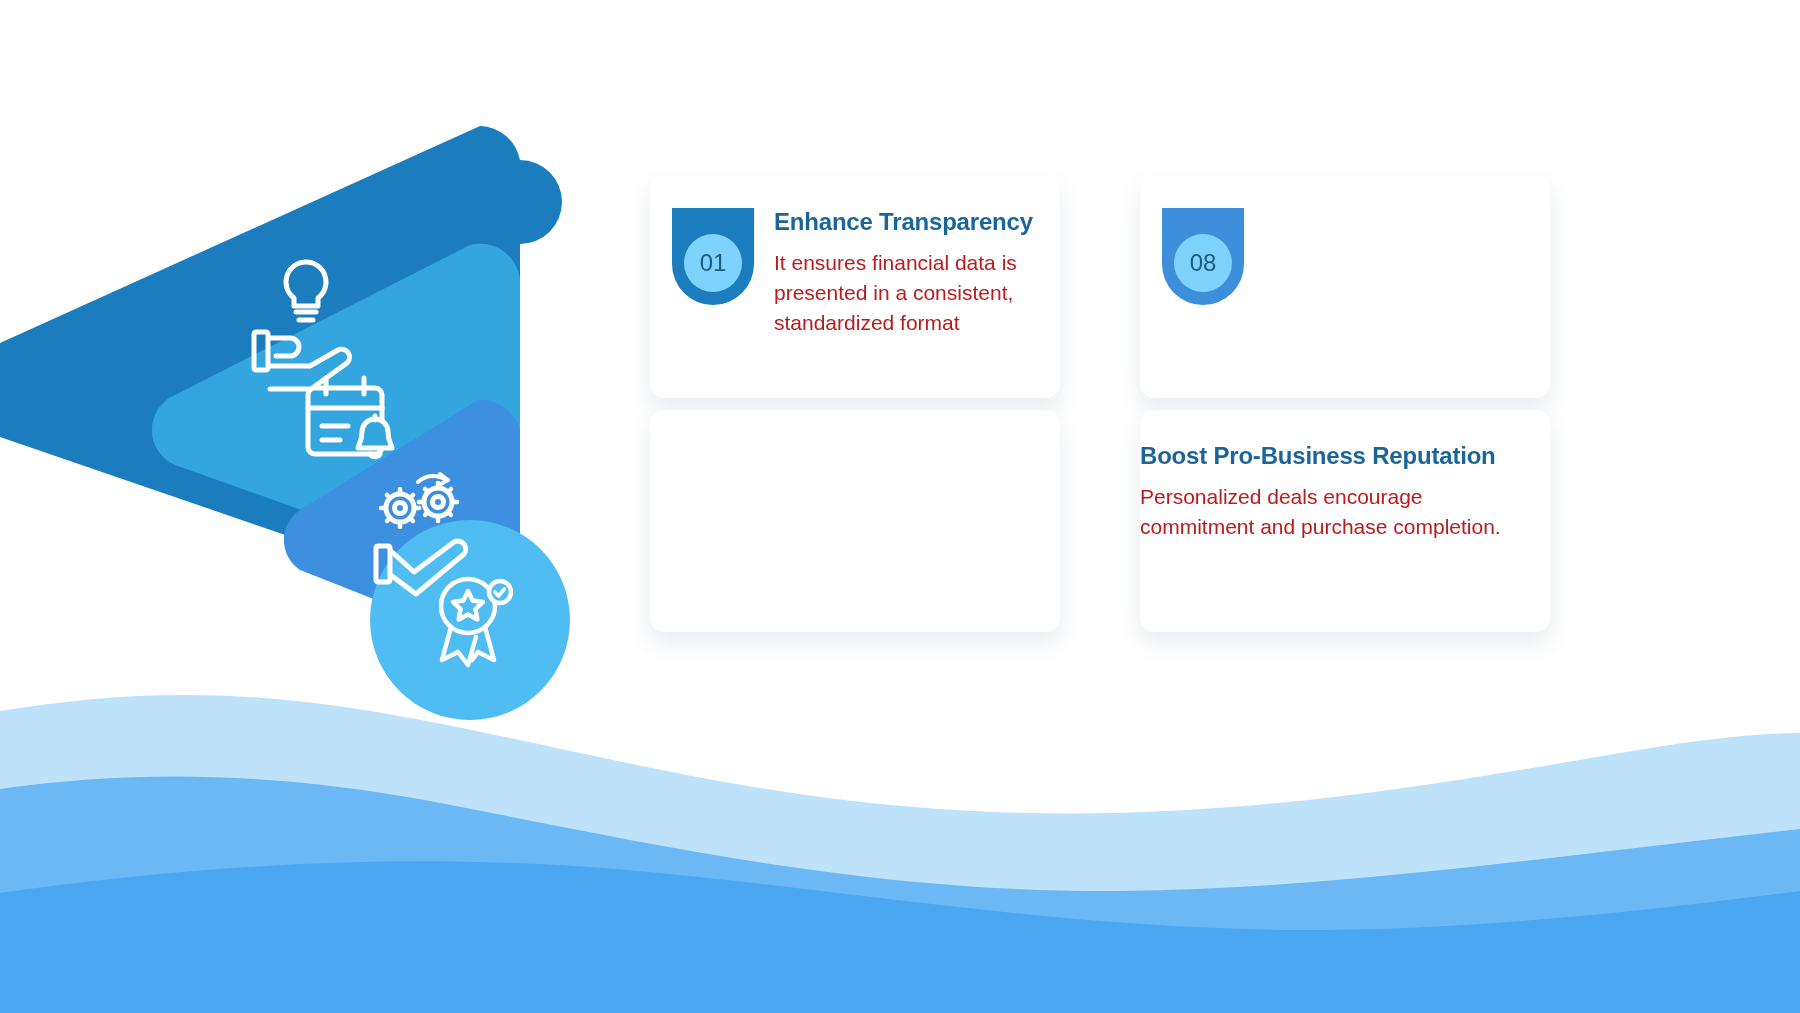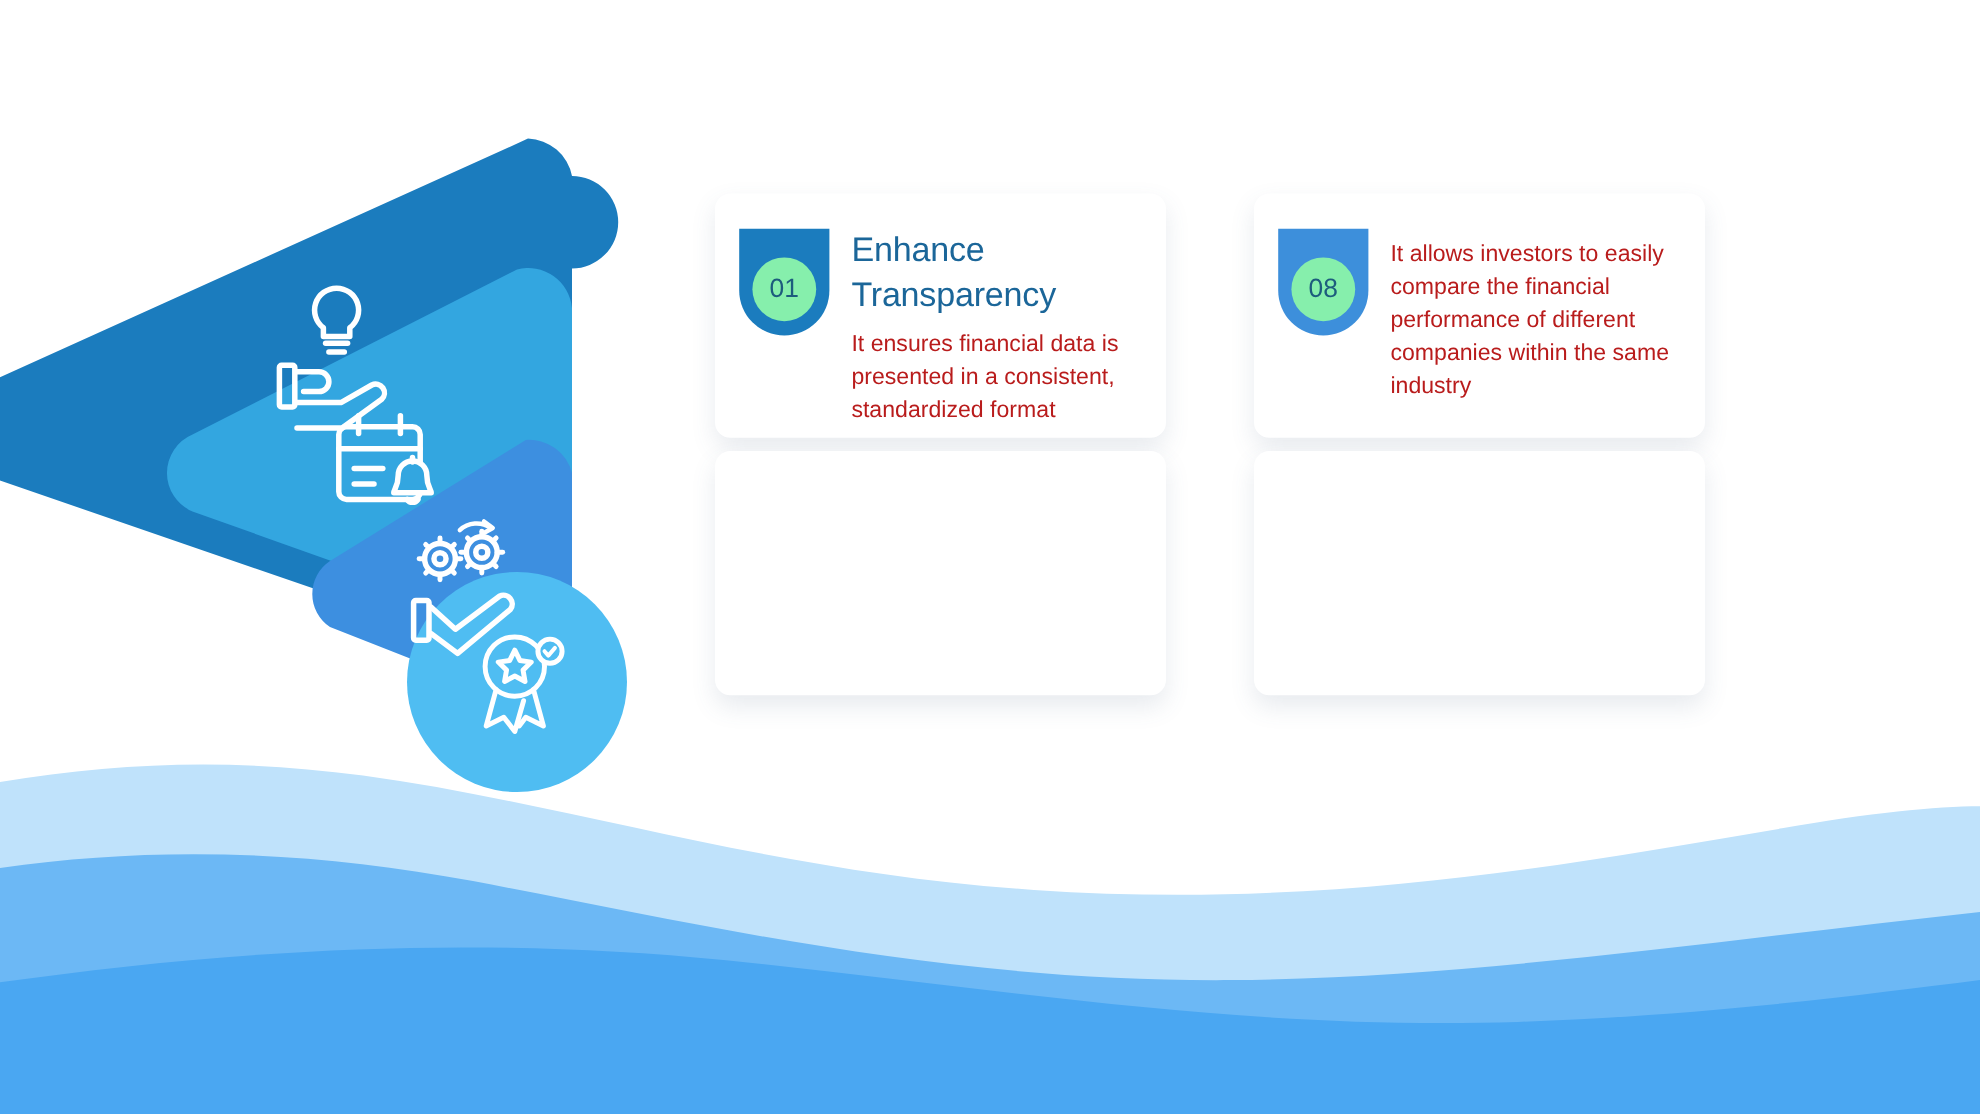--- a/index.html
+++ b/index.html
@@ -86,38 +86,38 @@
     border-radius: 0 0 41px 41px;
   }
   .badge .num-circle {
     position: absolute;
     left: 50%;
     top: 55px;
     transform: translate(-50%, -50%);
     width: 58px;
     height: 58px;
     border-radius: 50%;
-    background: #86efac;
+    background: #7dd3fc;
     display: flex;
     align-items: center;
     justify-content: center;
     font-size: 24px;
     color: #1d5c7d;
     font-family: "Liberation Sans", sans-serif;
   }
 
   .card-body {
     padding-top: 30px;
     padding-right: 18px;
     flex: 1 1 auto;
     min-width: 0;
   }
   .card-title {
-    font-size: 31px;
-    font-weight: normal;
+    font-size: 24px;
+    font-weight: bold;
     color: #1b6699;
     line-height: 1.33;
     letter-spacing: -0.2px;
   }
   .card-desc {
     margin-top: 10px;
     font-size: 21px;
     color: #b91c1c;
     line-height: 1.43;
   }
@@ -255,25 +255,28 @@
 
   <div class="card" id="card-02">
   </div>
 
   <div class="card" id="card-03">
     <div class="badge">
       <div class="shield" style="background:#3d8fdb;"></div>
       <div class="num-circle">08</div>
     </div>
     <div class="card-body">
-      <div class="card-desc">It allows investors to easily compare the financial performance of different companies within the same industry</div>
     </div>
   </div>
 
   <div class="card" id="card-04">
+    <div class="card-body">
+      <div class="card-title">Boost Pro-Business Reputation</div>
+      <div class="card-desc">Personalized deals encourage commitment and purchase completion.</div>
+    </div>
   </div>
 
   <div id="waves">
     <svg width="1800" height="420" viewBox="0 0 1800 420" preserveAspectRatio="none">
       <path d="M0 118 C110 100 210 96 330 112 C520 138 700 200 940 216 C1200 234 1420 194 1620 160 C1700 146 1760 140 1800 140 L1800 420 L0 420 Z" fill="#bfe2fb"></path>
       <path d="M0 196 C140 176 280 180 430 208 C640 248 860 300 1120 298 C1340 296 1560 262 1800 236 L1800 420 L0 420 Z" fill="#6cb8f5"></path>
       <path d="M0 300 C200 272 420 256 660 280 C900 304 1120 344 1380 336 C1550 330 1690 312 1800 298 L1800 420 L0 420 Z" fill="#4aa7f2"></path>
     </svg>
   </div>
 

